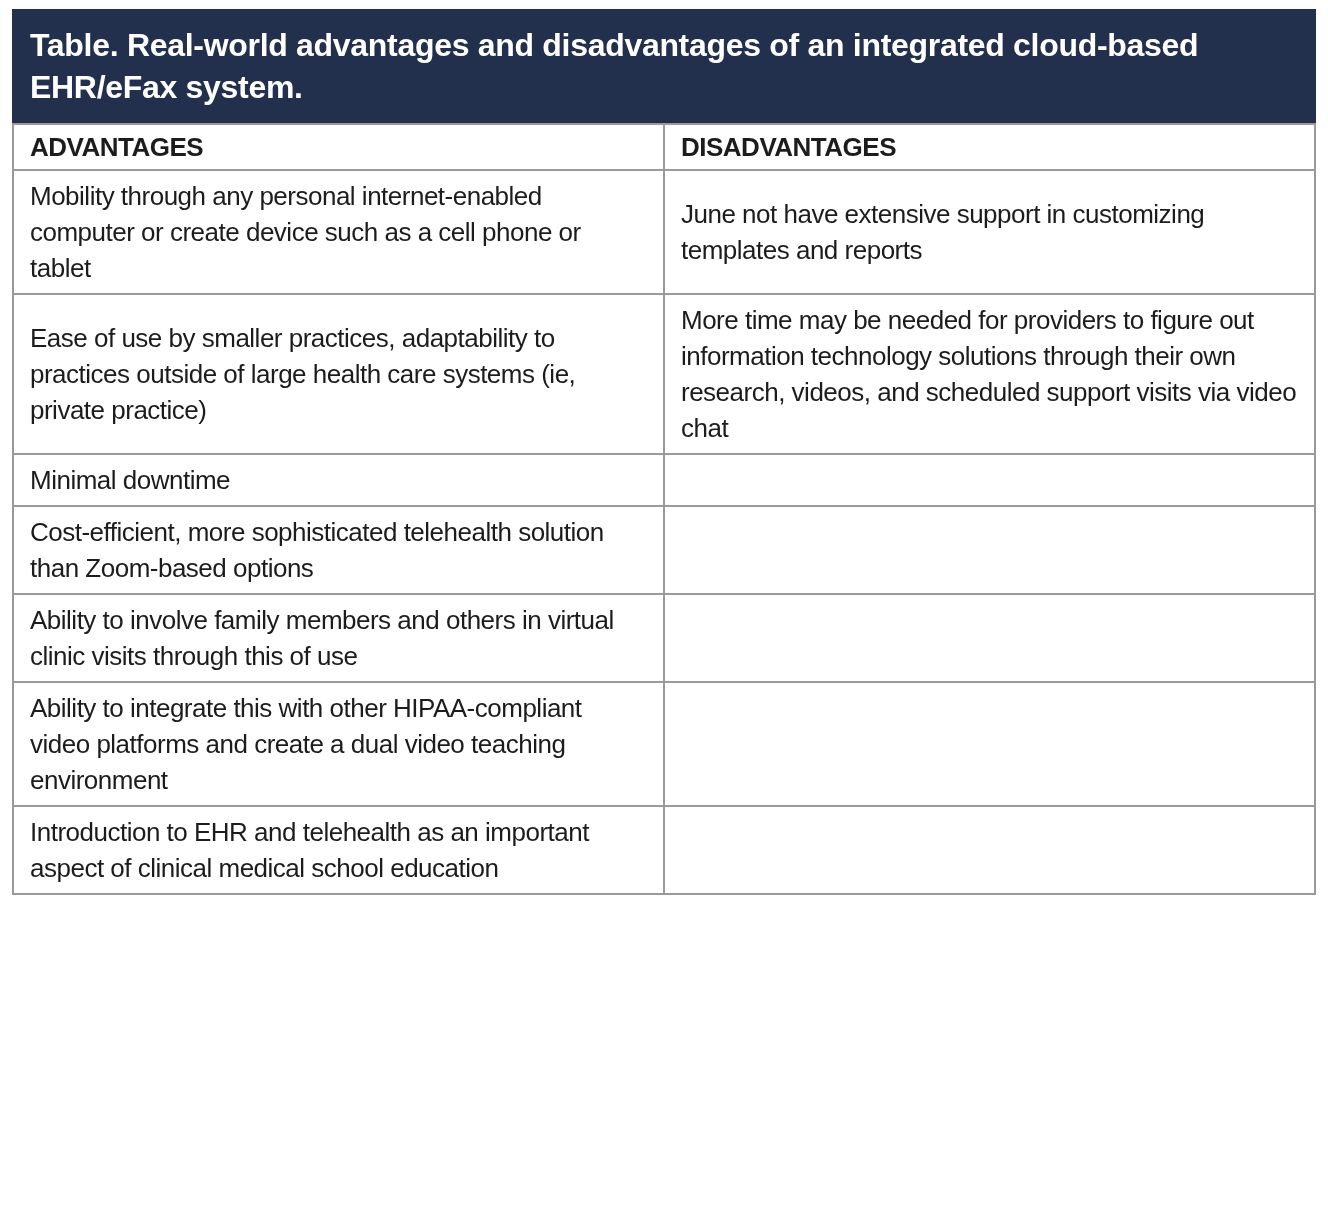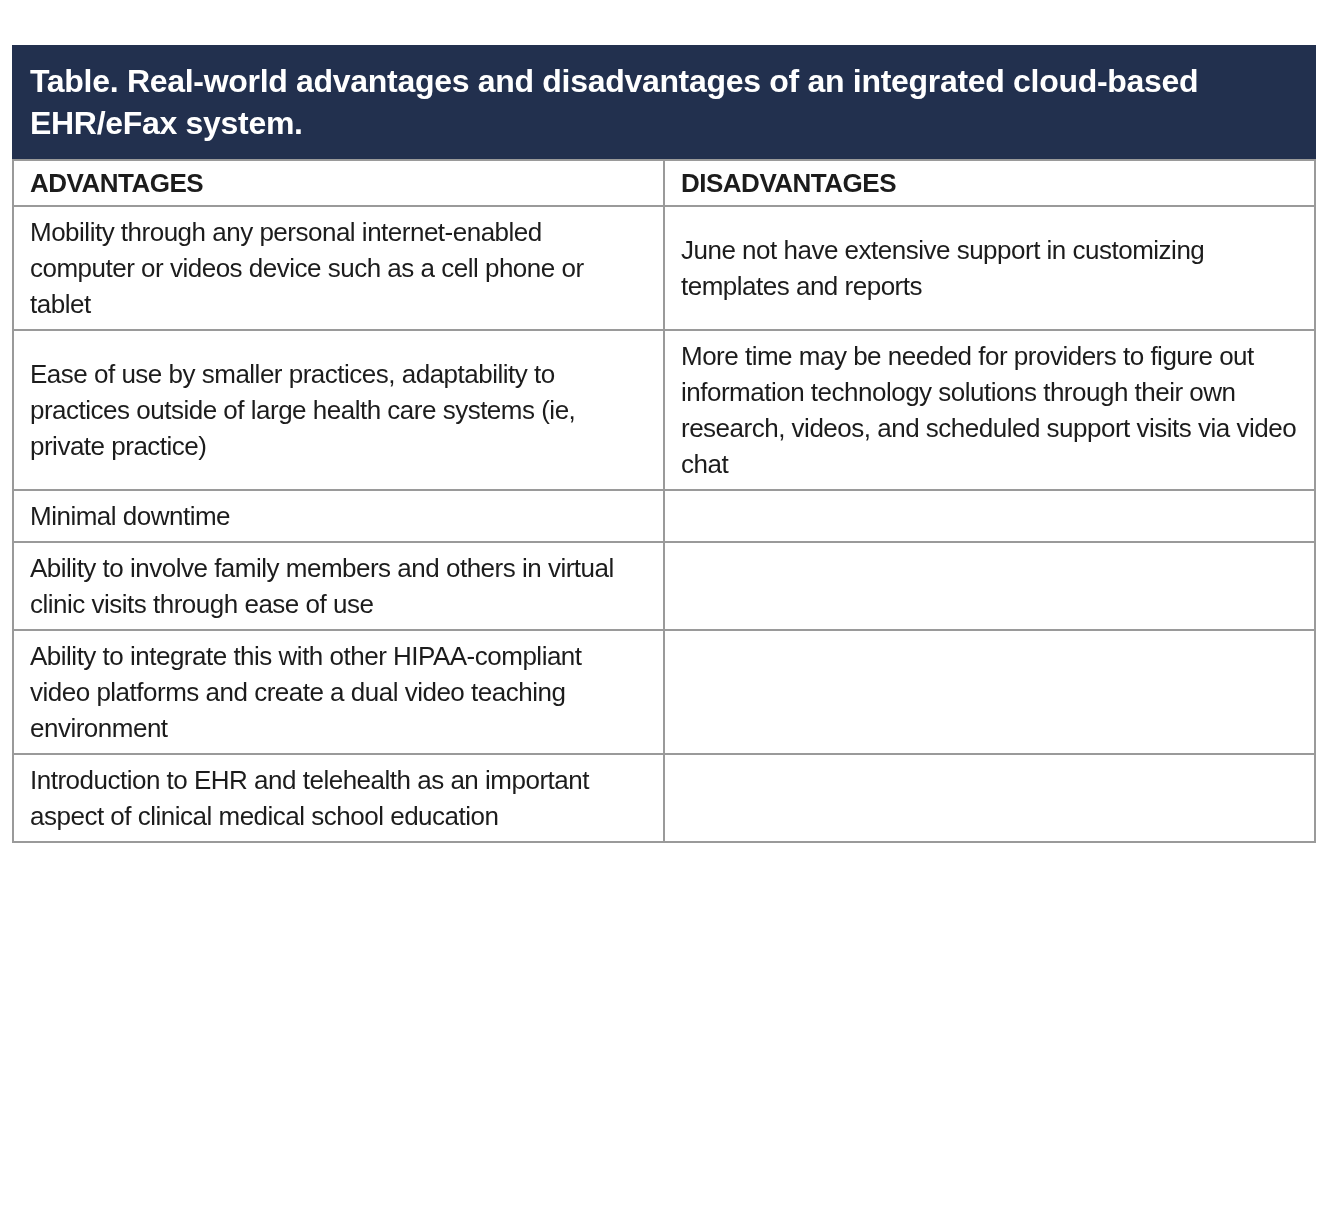--- a/index.html
+++ b/index.html
@@ -7,21 +7,20 @@
     padding: 0;
     background: #ffffff;
     font-family: "Liberation Sans", sans-serif;
   }
   .page {
     width: 1328px;
     height: 944px;
     box-sizing: border-box;
     padding: 9px 12px 9px 12px;
     background: #ffffff;
-    margin-top: 36px;
   }
   .title-bar {
     background: #22304e;
     color: #ffffff;
     font-weight: 700;
     font-size: 32px;
     line-height: 42px;
     letter-spacing: -0.3px;
     padding: 15px 18px 15px 18px;
   }
@@ -68,33 +67,37 @@
       <col>
     </colgroup>
     <thead>
       <tr>
         <th class="adv-header">ADVANTAGES</th>
         <th class="dis-header">DISADVANTAGES</th>
       </tr>
     </thead>
     <tbody id="rows">
         <tr>
-          <td>Mobility through any personal internet-enabled computer or videos device such as a cell phone or tablet</td>
+          <td>Mobility through any personal internet-enabled computer or create device such as a cell phone or tablet</td>
           <td>June not have extensive support in customizing templates and reports</td>
         </tr>
         <tr>
           <td>Ease of use by smaller practices, adaptability to practices outside of large health care systems (ie, private practice)</td>
           <td>More time may be needed for providers to figure out information technology solutions through their own research, videos, and scheduled support visits via video chat</td>
         </tr>
         <tr>
           <td>Minimal downtime</td>
           <td class="empty-cell"></td>
         </tr>
         <tr>
-          <td>Ability to involve family members and others in virtual clinic visits through ease of use</td>
+          <td>Cost-efficient, more sophisticated telehealth solution than Zoom-based options</td>
+          <td class="empty-cell"></td>
+        </tr>
+        <tr>
+          <td>Ability to involve family members and others in virtual clinic visits through this of use</td>
           <td class="empty-cell"></td>
         </tr>
         <tr>
           <td>Ability to integrate this with other HIPAA-compliant video platforms and create a dual video teaching environment</td>
           <td class="empty-cell"></td>
         </tr>
         <tr>
           <td>Introduction to EHR and telehealth as an important aspect of clinical medical school education</td>
           <td class="empty-cell"></td>
         </tr>

